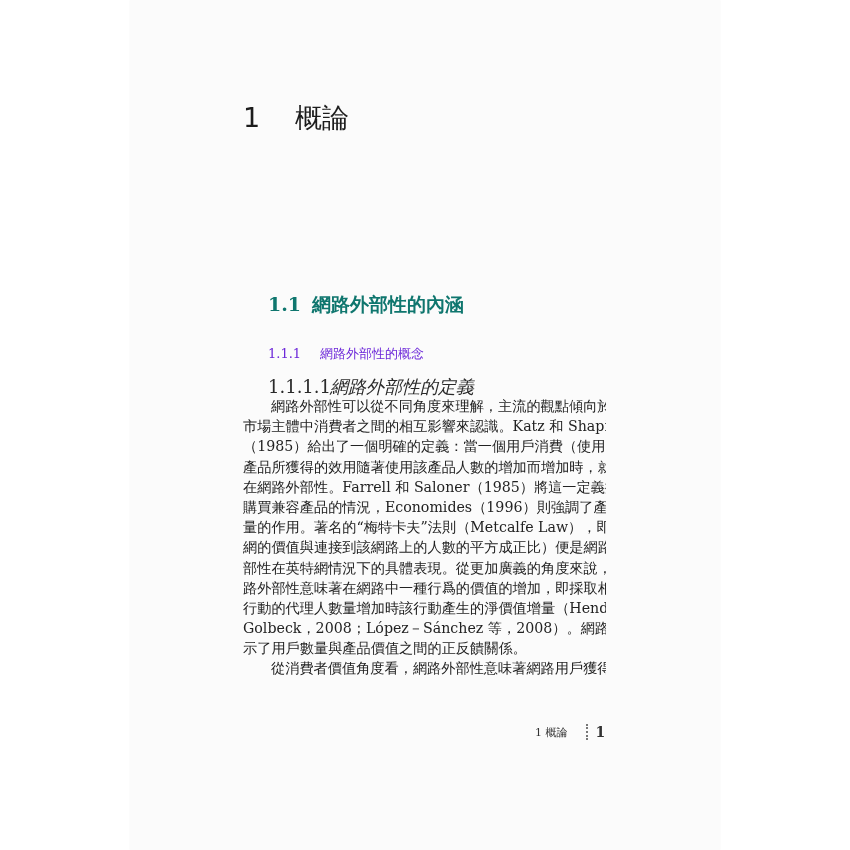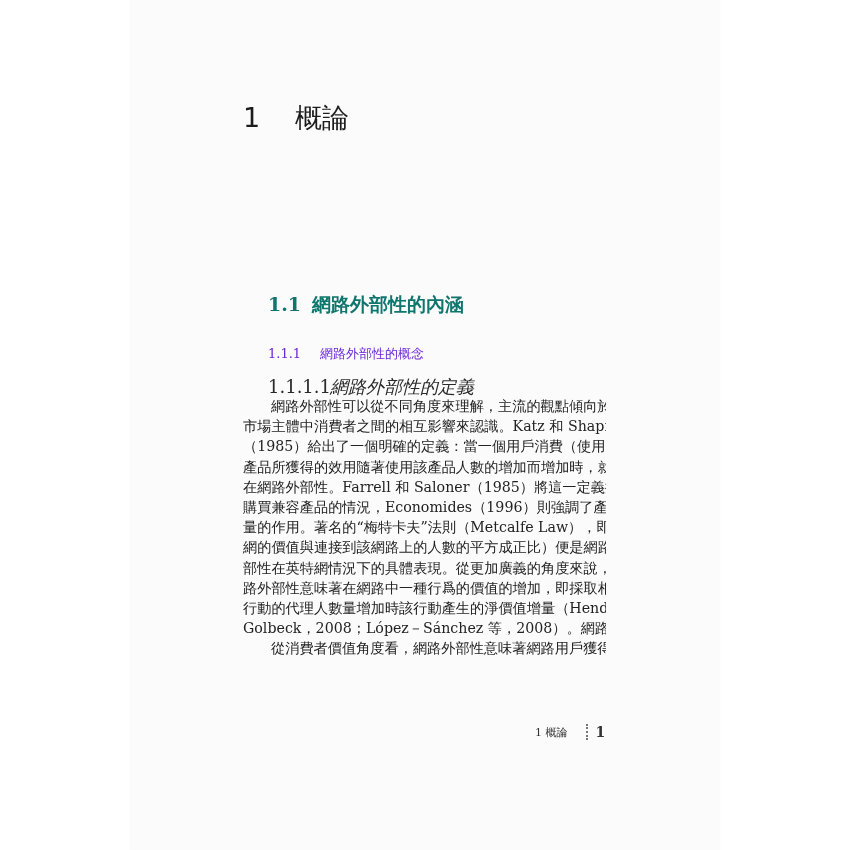--- a/index.html
+++ b/index.html
@@ -127,20 +127,21 @@
   <span class="line">（1985）給出了一個明確的定義：當一個用戶消費（使用）一種</span>
   <span class="line">產品所獲得的效用隨著使用該產品人數的增加而增加時，就存</span>
   <span class="line">在網路外部性。Farrell 和 Saloner（1985）將這一定義擴大到了</span>
   <span class="line">購買兼容產品的情況，Economides（1996）則強調了產品預期銷</span>
   <span class="line">量的作用。著名的“梅特卡夫”法則（Metcalfe Law），即英特</span>
   <span class="line">網的價值與連接到該網路上的人數的平方成正比）便是網路外</span>
   <span class="line">部性在英特網情況下的具體表現。從更加廣義的角度來說，網</span>
   <span class="line">路外部性意味著在網路中一種行爲的價值的增加，即採取相同</span>
   <span class="line">行動的代理人數量增加時該行動產生的淨價值增量（Hendler 和</span>
   <span class="line">Golbeck，2008；López－Sánchez 等，2008）。網路外部性概念揭</span>
+  <span class="line last">示了用戶數量與產品價值之間的正反饋關係。</span>
   <span class="line indent">從消費者價值角度看，網路外部性意味著網路用戶獲得的</span>
 </div>
 
 <div class="abs footer">
   <span class="chap">1  概論</span>
   <span class="sep"></span>
   <span class="pno">1</span>
 </div>
 
 </body></html>

